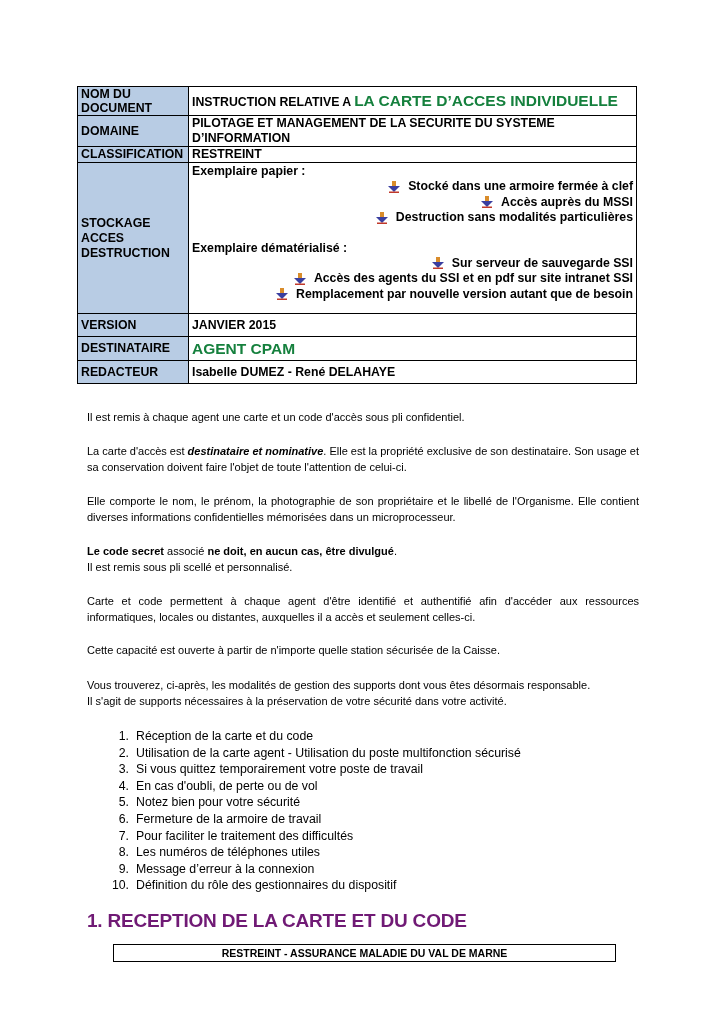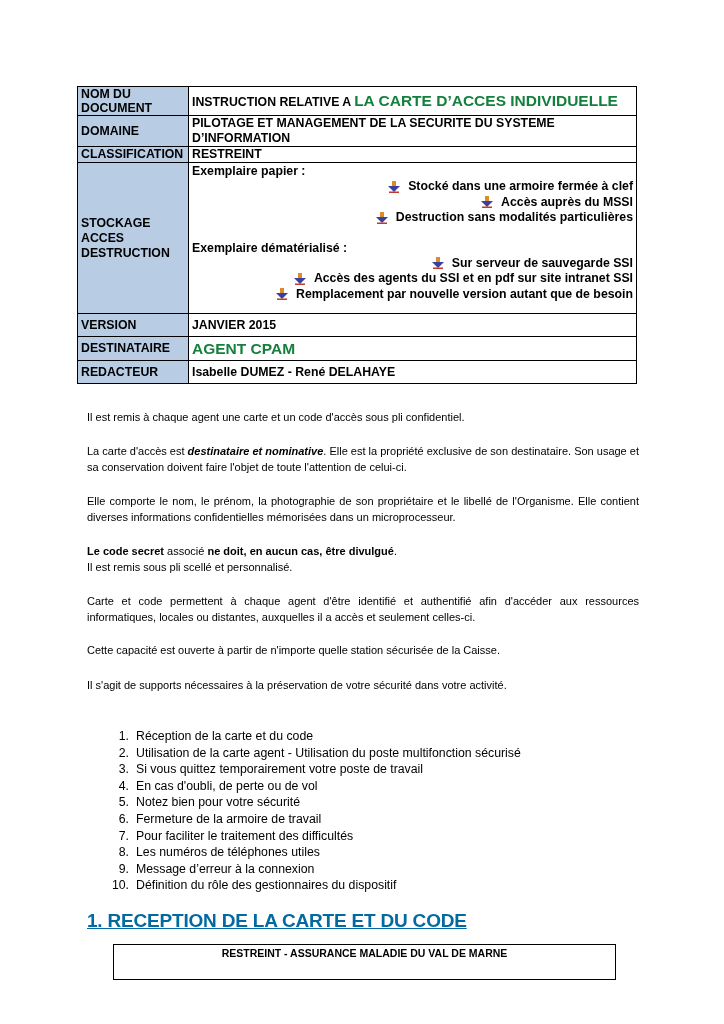--- a/index.html
+++ b/index.html
@@ -59,31 +59,30 @@
       list-style: none;
     }
     ol.toc li { display: flex; }
     ol.toc .num { width: 21px; text-align: right; margin-right: 7px; }
 
     h1.section {
       position: absolute;
       left: 87px; top: 910px;
       font-size: 19px;
       font-weight: bold;
-      color: #0369a1;
+      color: #701a75;
       letter-spacing: -0.2px;
       font-family: "Liberation Sans", sans-serif;
-      text-decoration: underline;
     }
 
     .footer-box {
       position: absolute;
       left: 113px; top: 944px;
       width: 503px;
-      height: 36px;
+      height: 18px;
       border: 1px solid #000;
       font-size: 10.5px;
       font-weight: bold;
       text-align: center;
       line-height: 16px;
     }
   </style>
 </head>
 <body>
 
@@ -203,20 +202,21 @@
 
   <div class="body-text" style="top:593px;">
     <p>Carte et code permettent à chaque agent d'être identifié et authentifié afin d'accéder aux ressources informatiques, locales ou distantes, auxquelles il a accès et seulement celles-ci.</p>
   </div>
 
   <div class="body-text" style="top:642px;">
     <p>Cette capacité est ouverte à partir de n'importe quelle station sécurisée de la Caisse.</p>
   </div>
 
   <div class="body-text" style="top:677px; text-align:left;">
+    <p>Vous trouverez, ci-après, les modalités de gestion des supports dont vous êtes désormais responsable.</p>
     <p>Il s'agit de supports nécessaires à la préservation de votre sécurité dans votre activité.</p>
   </div>
 
   <ol class="toc">
     <li>
         <span class="num">1.</span>
         <span>Réception de la carte et du code</span>
       </li>
     <li>
         <span class="num">2.</span>

